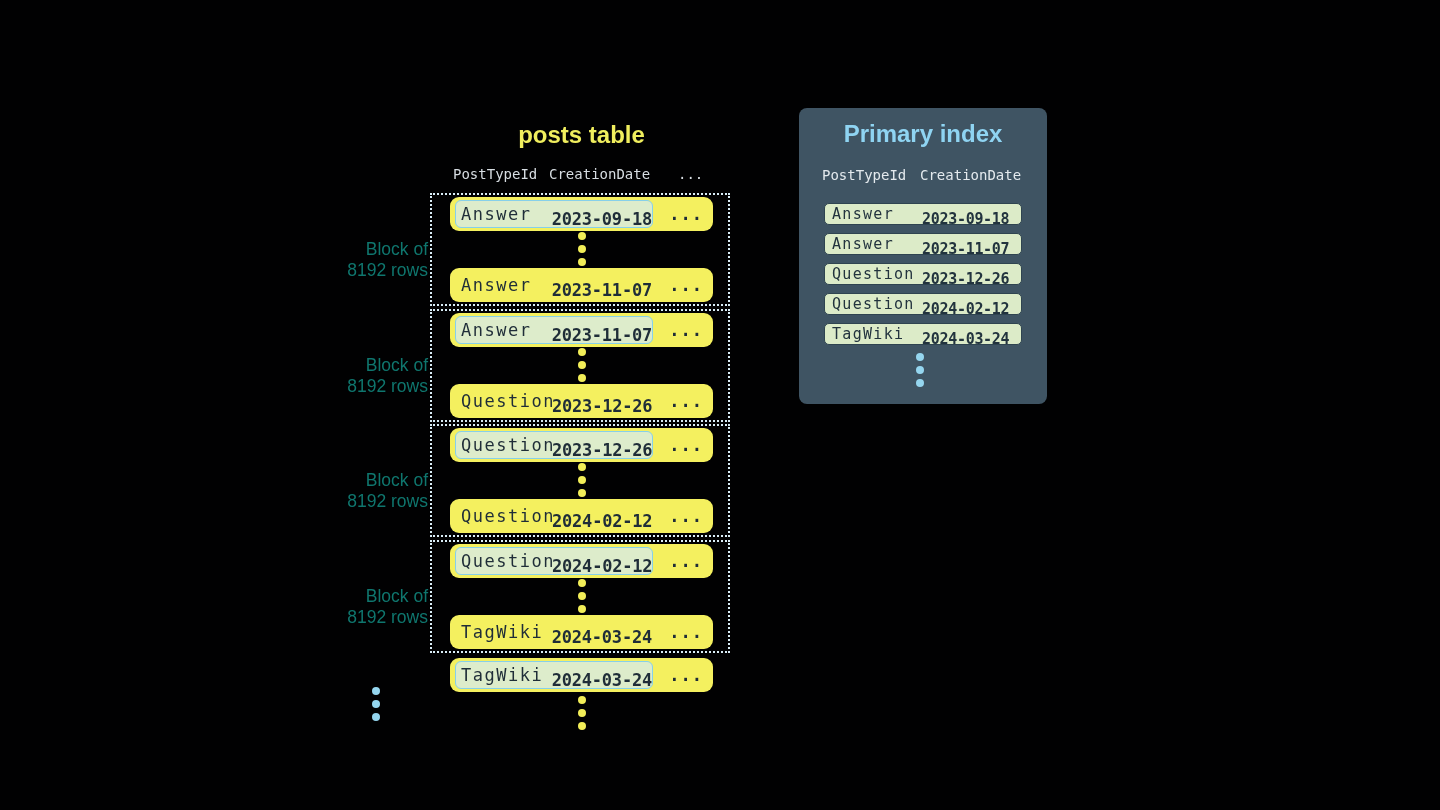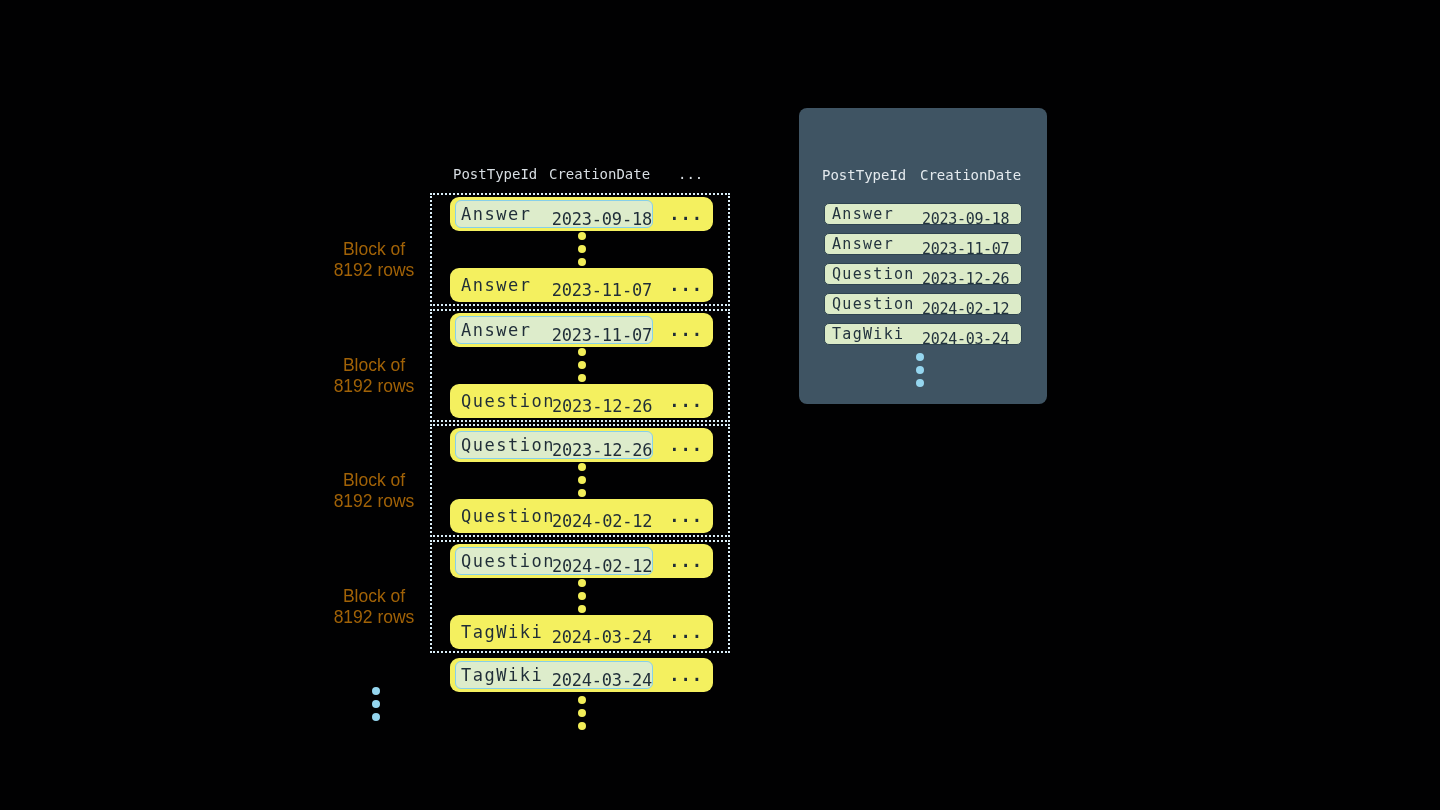--- a/index.html
+++ b/index.html
@@ -8,36 +8,36 @@
 
   
   .posts-title{position:absolute;left:430px;top:121px;width:303px;text-align:center;
                font:600 24px "Liberation Sans","DejaVu Sans",sans-serif;color:#f0ee5e;}
   .phdr{position:absolute;top:166px;font:400 14px "DejaVu Sans Mono",monospace;color:#d7dde2;}
   .phdr.h1{left:453px;} .phdr.h2{left:549px;} .phdr.h3{left:678px;}
 
   .block{position:absolute;left:430px;width:300px;height:113px;box-sizing:border-box;
          border:2px dotted #d9edf6;}
   .block-label{position:absolute;left:-112px;width:108px;top:calc(50% + 10px);
-               transform:translateY(-50%);text-align:center;white-space:pre-line;
+               transform:translateY(-50%);text-align:right;white-space:pre-line;
                font:500 17.5px "Liberation Sans","DejaVu Sans",sans-serif;
-               line-height:21px;color:#a16207;}
+               line-height:21px;color:#0f766e;}
 
   .prow{position:absolute;left:18px;width:263px;height:34px;background:#f4f05f;
         border-radius:9px;display:flex;align-items:center;}
   .prow.first{top:2px;} .prow.last{top:73px;}
   .prow.overflow{left:450px;top:658px;}
 
   .rowline{display:flex;align-items:center;box-sizing:border-box;margin-left:5px;
            width:198px;height:28px;border-radius:6px;border:1.5px solid transparent;
            padding-left:5px;}
   .rowline.hl{background:#ddeccb;border-color:#86d0ea;}
   .cell-type{display:inline-block;width:91px;font-weight:400;font-size:17px;
              letter-spacing:1.5px;color:#1f2d38;white-space:nowrap;}
-  .cell-date{font-weight:400;font-size:17px;letter-spacing:-0.2px;color:#1f2d38;white-space:nowrap;margin-top:9px;}
+  .cell-date{font-weight:700;font-size:17px;letter-spacing:-0.2px;color:#1f2d38;white-space:nowrap;margin-top:9px;}
   .row-more{position:absolute;right:10px;top:50%;transform:translateY(-50%);
             font-weight:700;font-size:17px;letter-spacing:1px;color:#1f2d38;}
 
   
   .vdots{position:absolute;display:flex;flex-direction:column;gap:5px;}
   .vdots i{display:block;width:8px;height:8px;border-radius:50%;}
   .vdots.yellow i{background:#f2ee58;}
   .vdots.blue i{background:#95d6ef;}
   .block-dots{left:145.5px;top:37px;}
   .overflow-dots{left:577.5px;top:696px;}
@@ -56,20 +56,21 @@
         display:flex;align-items:center;padding-left:7px;}
   .pill .cell-type{width:90px;font-size:15px;letter-spacing:1.3px;color:#22333e;}
   .pill .cell-date{font-size:15px;letter-spacing:-0.3px;color:#22333e;}
   .pill.r0{top:95px;} .pill.r1{top:125px;} .pill.r2{top:155px;} .pill.r3{top:185px;} .pill.r4{top:215px;}
 </style>
 </head>
 <body>
 
 <div class="canvas">
 
+  <div class="posts-title">posts table</div>
   <span class="phdr h1">PostTypeId</span>
   <span class="phdr h2">CreationDate</span>
   <span class="phdr h3">...</span>
 
   <div class="block" style="top:193px">
     <div class="block-label">Block of
 8192 rows</div>
     <div class="prow first">
       <div class="rowline hl">
         <span class="cell-type">Answer</span>
@@ -175,20 +176,21 @@
       <i></i>
       <i></i>
     </div>
   <div class="vdots blue left-dots">
       <i></i>
       <i></i>
       <i></i>
     </div>
 
   <div class="panel">
+    <div class="panel-title">Primary index</div>
     <span class="ihdr h1">PostTypeId</span>
     <span class="ihdr h2">CreationDate</span>
 
     <div class="pill r0">
       <span class="cell-type">Answer</span>
       <span class="cell-date">2023-09-18</span>
     </div>
     <div class="pill r1">
       <span class="cell-type">Answer</span>
       <span class="cell-date">2023-11-07</span>

